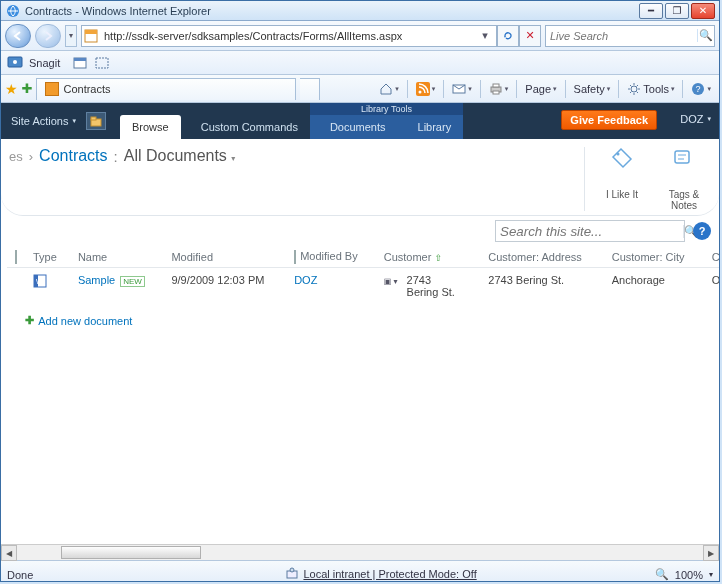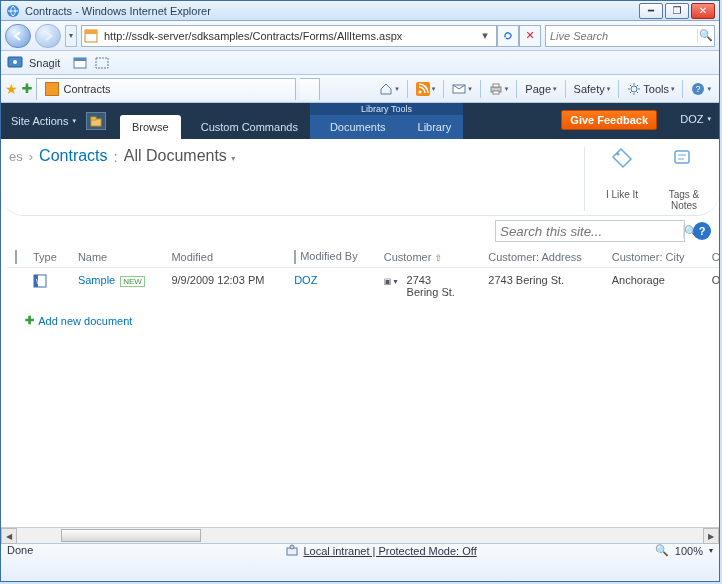--- a/index.html
+++ b/index.html
@@ -230,23 +230,23 @@
     background:linear-gradient(#fdfdfd,#d8d8d8); border:1px solid #b0b0b0;
   }
   .hscroll .arrow {
     position:absolute; top:0; width:16px; height:16px; background:#eaeaea;
     border:1px solid #bcbcbc; display:flex; align-items:center; justify-content:center;
     font-size:8px; color:#555;
   }
   .hscroll .arrow.left{left:0;} .hscroll .arrow.right{right:0;}
   
   .statusbar {
-    height:38px; background:linear-gradient(#f6fafd,#e6effa);
+    height:21px; background:linear-gradient(#f6fafd,#e6effa);
     border-top:1px solid #b4c8de;
-    display:flex; align-items:flex-start;
+    display:flex; align-items:flex-end;
     color:#334; padding:0 6px;
   }
   .statusbar .s-left { flex:0 0 100px; }
   .statusbar .s-mid { flex:1; display:flex; align-items:center; justify-content:center; gap:4px;text-decoration:underline;}
   .statusbar .s-right { display:flex; align-items:center; gap:6px;}
   .ico-sm { width:14px; height:14px; display:inline-flex; align-items:center; justify-content:center; }
   .chk-icon { width:12px; height:12px; border:1px solid #9aa; background:#fff; }
   svg { display:block; }
 </style>
 </head>

